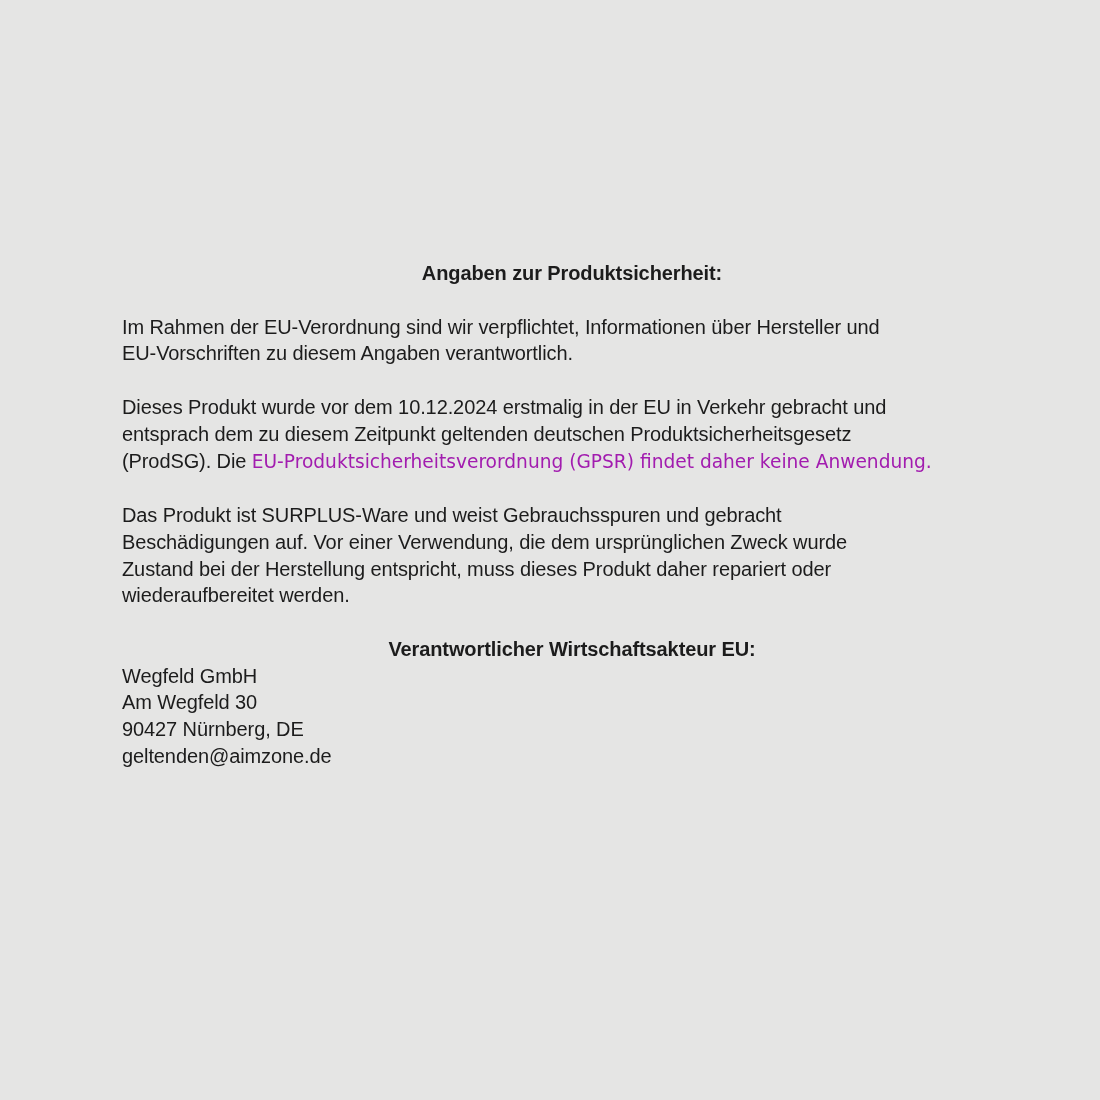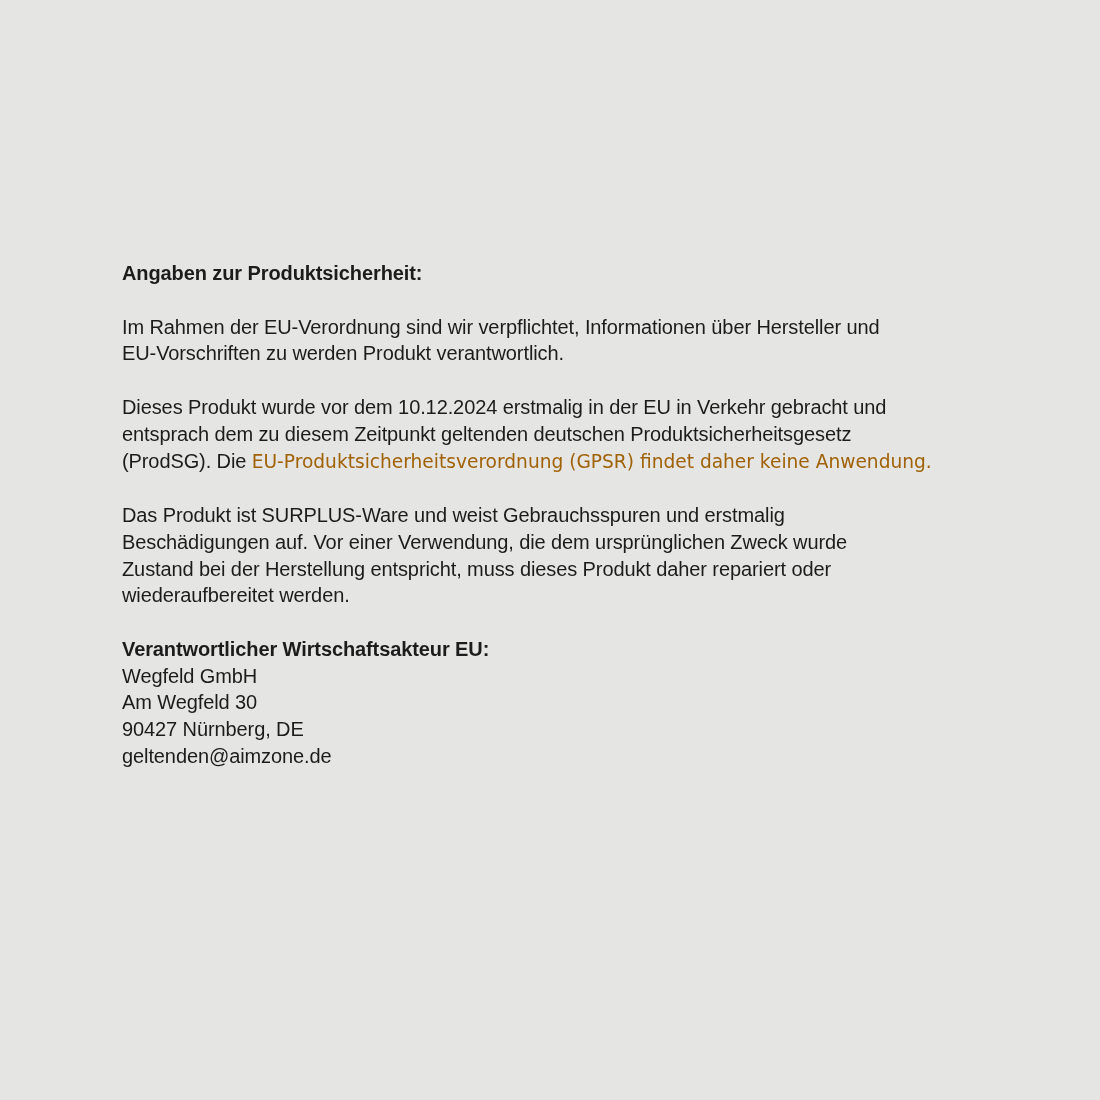--- a/index.html
+++ b/index.html
@@ -25,51 +25,52 @@
     letter-spacing: -0.1px;
   }
   .block {
     margin: 0 0 27px 0;
   }
   .block:last-child {
     margin-bottom: 4px;
   }
   .bold {
     font-weight: 700;
+    text-align: center;
   }
   .line {
     white-space: nowrap;
   }
   .alt-font {
     font-family: "DejaVu Sans", sans-serif;
     font-size: 18.6px;
-    color: #a16207;
+    color: #a21caf;
     letter-spacing: 0;
   }
 </style>
 </head>
 <body>
 
 <div class="content">
 
   <div class="block bold">Angaben zur Produktsicherheit:</div>
 
   <div class="block">
     <div class="line">Im Rahmen der EU-Verordnung sind wir verpflichtet, Informationen über Hersteller und</div>
-    <div class="line">EU-Vorschriften zu werden Produkt verantwortlich.</div>
+    <div class="line">EU-Vorschriften zu diesem Angaben verantwortlich.</div>
   </div>
 
   <div class="block">
     <div class="line">Dieses Produkt wurde vor dem 10.12.2024 erstmalig in der EU in Verkehr gebracht und</div>
     <div class="line">entsprach dem zu diesem Zeitpunkt geltenden deutschen Produktsicherheitsgesetz</div>
     <div class="line"><span>(ProdSG). Die </span><span class="alt-font">EU-Produktsicherheitsverordnung (GPSR) findet daher keine Anwendung.</span></div>
   </div>
 
   <div class="block">
-    <div class="line">Das Produkt ist SURPLUS-Ware und weist Gebrauchsspuren und erstmalig</div>
+    <div class="line">Das Produkt ist SURPLUS-Ware und weist Gebrauchsspuren und gebracht</div>
     <div class="line">Beschädigungen auf. Vor einer Verwendung, die dem ursprünglichen Zweck wurde</div>
     <div class="line">Zustand bei der Herstellung entspricht, muss dieses Produkt daher repariert oder</div>
     <div class="line">wiederaufbereitet werden.</div>
   </div>
 
   <div class="block">
     <div class="line bold">Verantwortlicher Wirtschaftsakteur EU:</div>
     <div class="line">Wegfeld GmbH</div>
     <div class="line">Am Wegfeld 30</div>
     <div class="line">90427 Nürnberg, DE</div>

